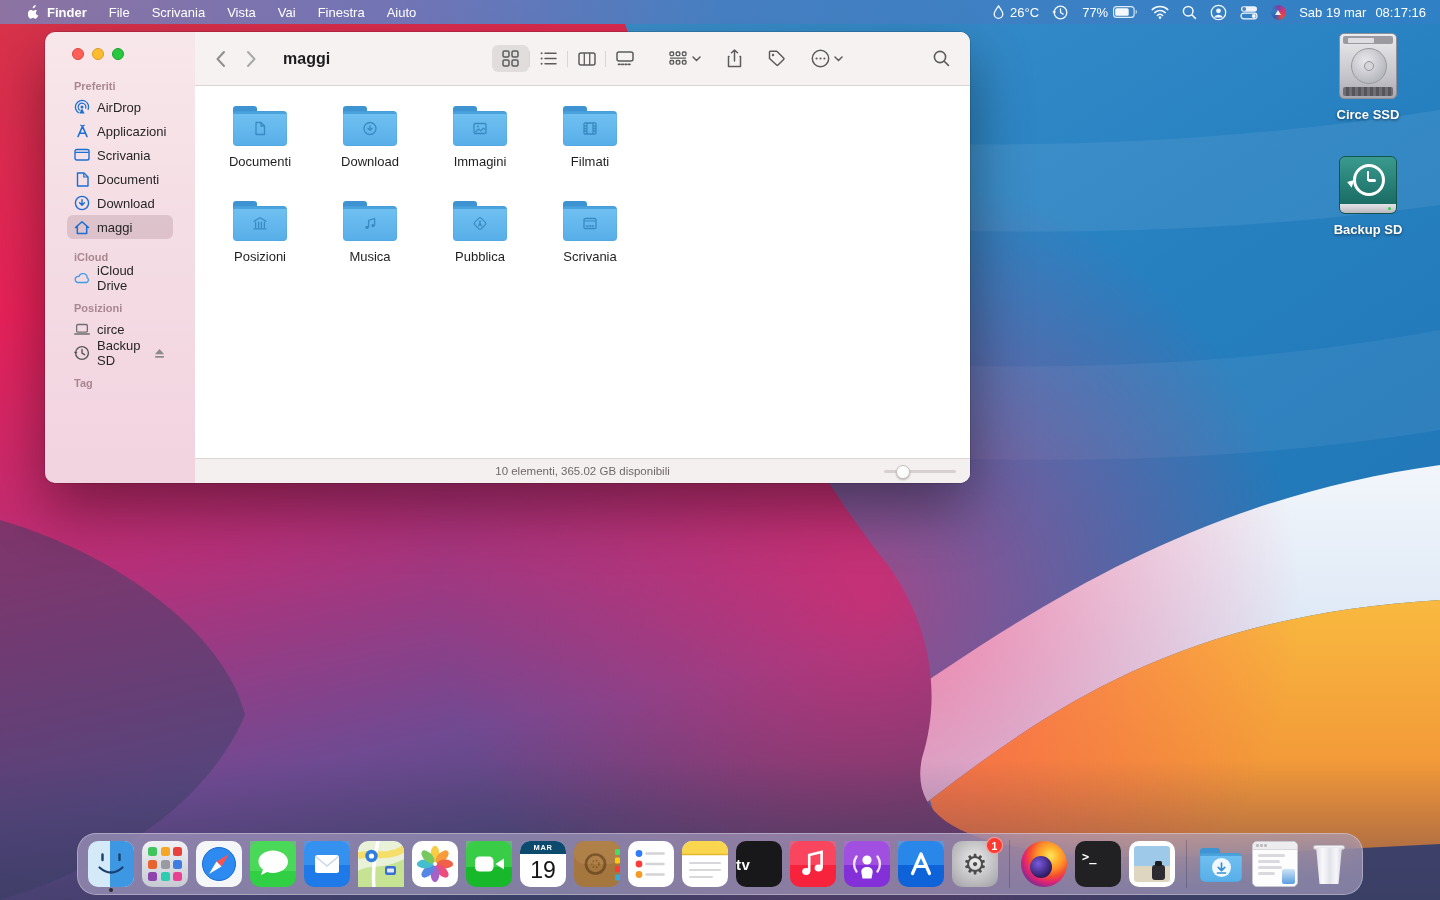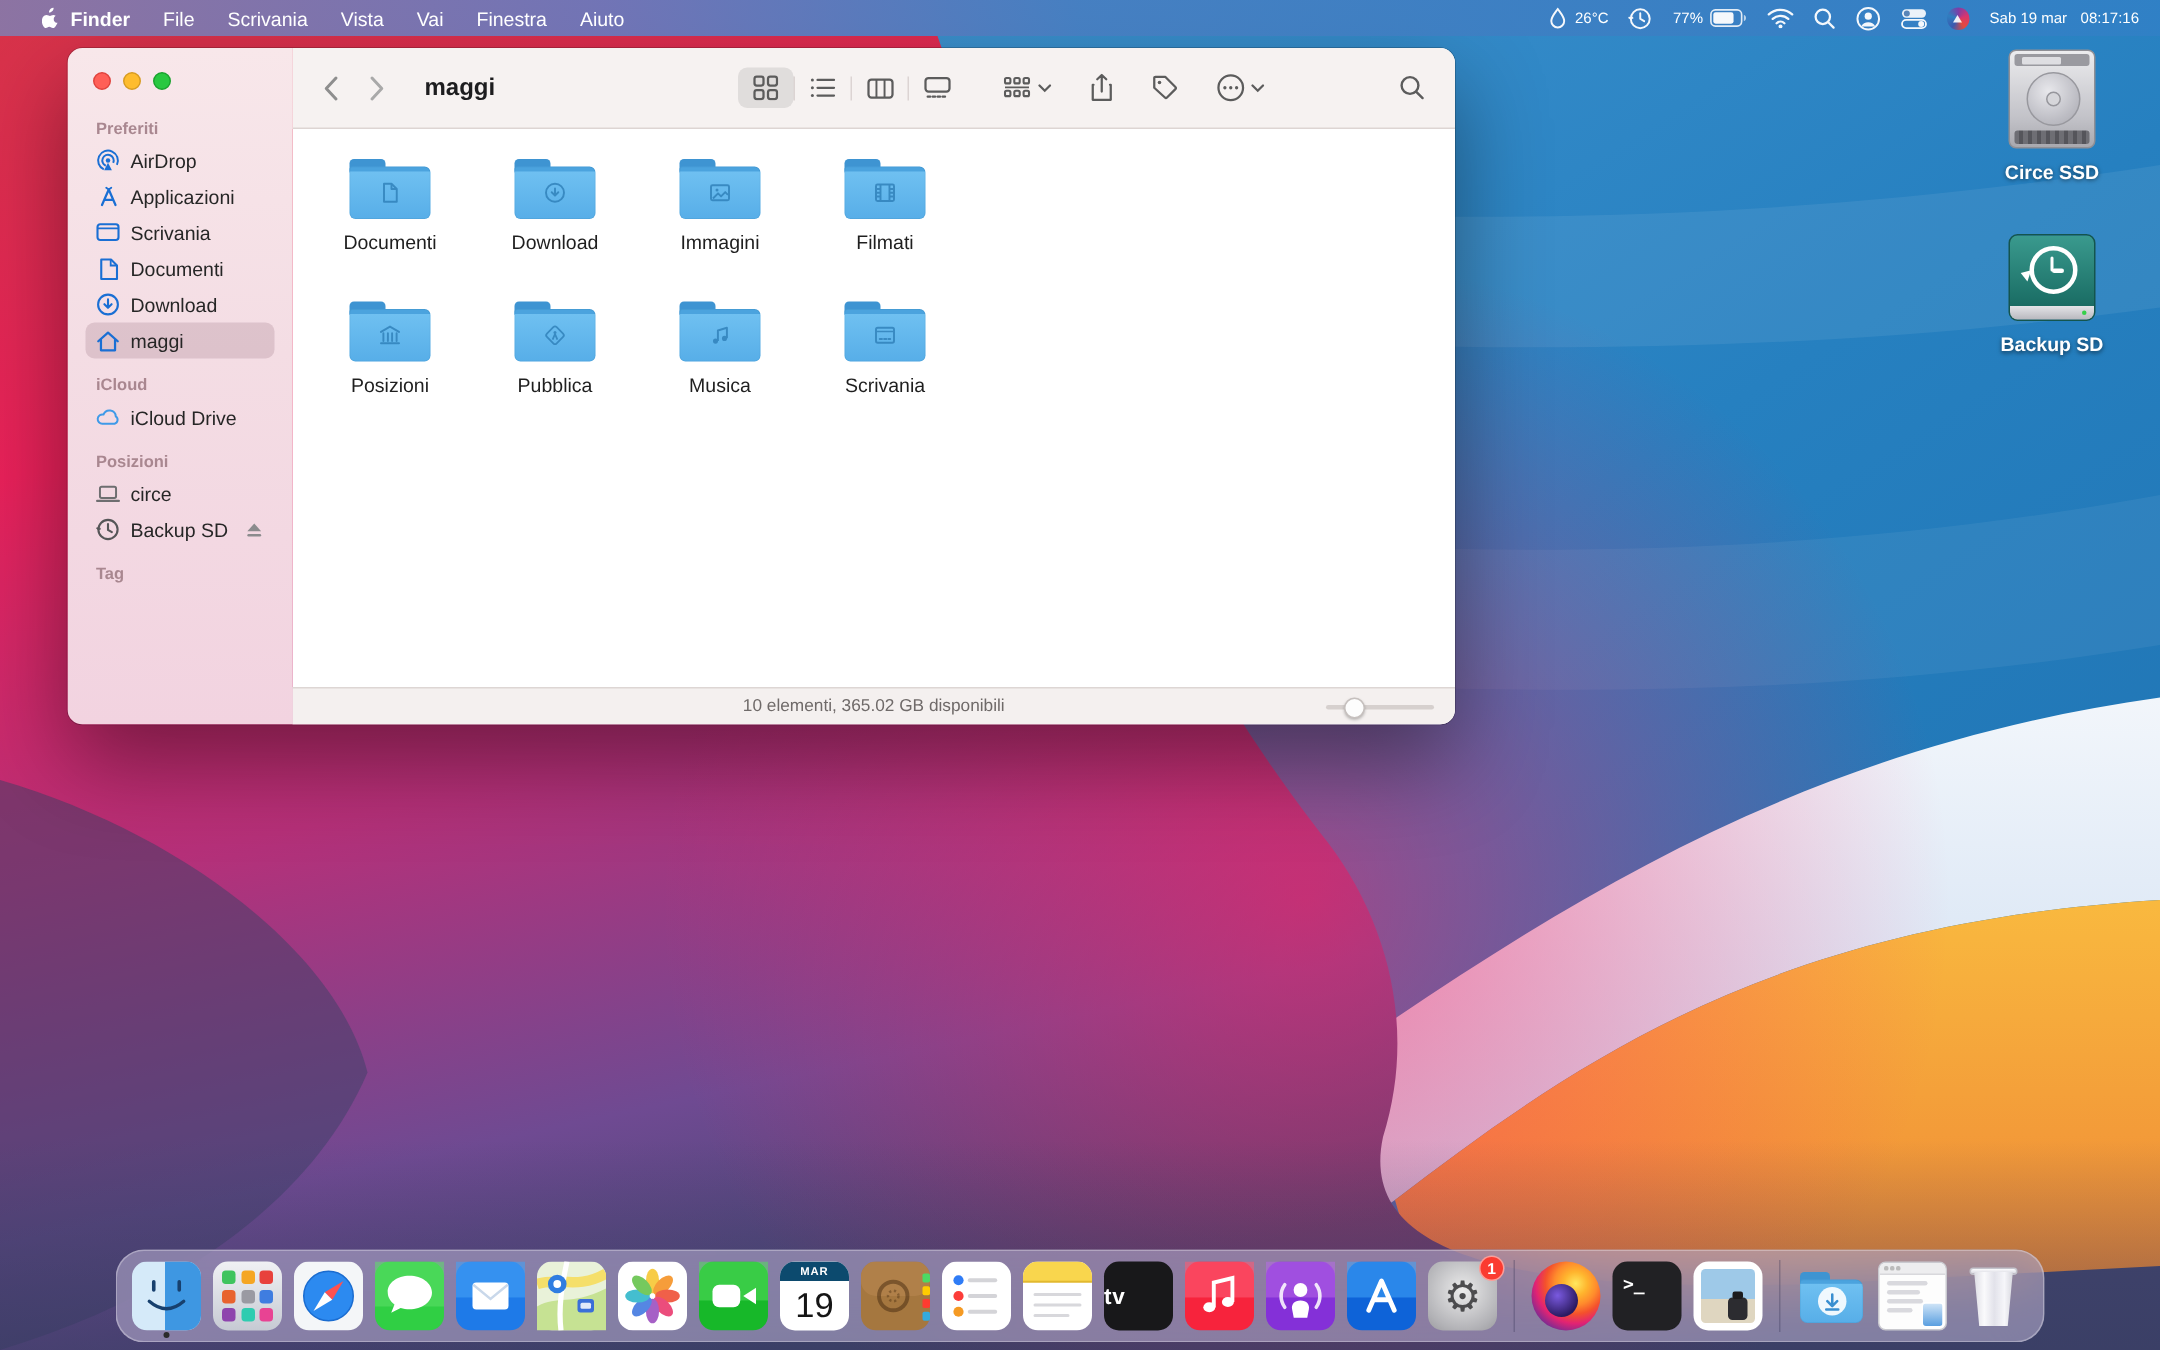--- a/index.html
+++ b/index.html
@@ -6,28 +6,28 @@
 html,body{width:1440px;height:900px;overflow:hidden}
 body{font-family:"Liberation Sans",sans-serif;position:relative;background:#1f78ba}
 svg{display:block}
 .wall{position:absolute;inset:0;z-index:0}
 
 .menubar{position:absolute;top:0;left:0;width:1440px;height:24px;z-index:40;display:flex;align-items:center;justify-content:space-between;padding:0 14px 0 16px;color:#fff;font-size:13px;background:linear-gradient(90deg,rgba(146,112,158,.92) 0%,rgba(120,112,178,.88) 28%,rgba(72,125,192,.86) 50%,rgba(49,128,198,.86) 100%)}
 .mb-left{display:flex;align-items:center;gap:2px}
 .mb-left .mi{padding:0 10px;height:24px;display:flex;align-items:center;cursor:default}
 .mi.app{font-weight:700;padding:0 10px 0 12px}
 .apple{width:13px;height:15px;margin-right:6px}
-.mb-right{display:flex;align-items:center;gap:13px;font-size:10px}
+.mb-right{display:flex;align-items:center;gap:13px;font-size:13px}
 .st{display:flex;align-items:center;gap:5px}
 .mb-right svg{opacity:.95}
 .cc-circle{width:15px;height:15px;border-radius:50%;background:conic-gradient(#7b3fa8,#d8356e,#e44a3c,#3a59b0,#2e7fc0,#7b3fa8);position:relative}
 .cc-circle:after{content:'';position:absolute;left:4px;top:5px;border-left:3.5px solid transparent;border-right:3.5px solid transparent;border-bottom:5px solid #fff;opacity:.9}
 
 .window{position:absolute;left:45px;top:32px;width:925px;height:451px;border-radius:10px;overflow:hidden;display:flex;z-index:10;box-shadow:0 25px 60px rgba(0,0,0,.42),0 0 0 .5px rgba(0,0,0,.25)}
-.sidebar{width:150px;flex:none;background:linear-gradient(180deg,#f8e7ea 0%,#f4dde4 45%,#f2d3e0 100%);padding:14px 12px 10px;font-size:13px;color:#262626;position:relative}
+.sidebar{width:150px;flex:none;background:linear-gradient(180deg,#f8e7ea 0%,#f4dde4 45%,#f2d3e0 100%);padding:14px 22px 10px;font-size:13px;color:#262626;position:relative}
 .traffic{display:flex;gap:8px;margin:2px 0 20px 5px}
 .tl{width:12px;height:12px;border-radius:50%}
 .tl.r{background:#ff5f57;border:.5px solid #e0443e}
 .tl.y{background:#febc2e;border:.5px solid #d89c22}
 .tl.g{background:#28c840;border:.5px solid #1ba32f}
 .sec-title{font-size:11px;font-weight:700;color:#a98790;margin:12px 7px 3px}
 .side-item{display:flex;align-items:center;gap:7px;height:24px;padding:0 7px;border-radius:6px}
 .side-item.sel{background:rgba(104,55,75,.16)}
 .sicon{width:16px;flex:none;display:flex;justify-content:center}
 .eject{margin-left:auto}
@@ -519,44 +519,44 @@
               </svg>
             </div>
           </div>
         <div class="fname">Posizioni</div>
       </div>
       <div class="fitem">
         <div class="folder">
             <div class="ftab"></div>
             <div class="fbody">
               <svg class="glyph" width="20" height="17" viewBox="0 0 20 17">
+                <g fill="none" stroke="#2e7fb8" stroke-width="1.3" stroke-linejoin="round">
+                  <path d="M8.6 12.3V5.3l6-1.8v7"></path>
+                  <circle cx="7" cy="12.4" r="1.7" fill="#2e7fb8" stroke="none"></circle>
+                  <circle cx="13" cy="10.6" r="1.7" fill="#2e7fb8" stroke="none"></circle>
+                </g>
+              </svg>
+            </div>
+          </div>
+        <div class="fname">Musica</div>
+      </div>
+      <div class="fitem">
+        <div class="folder">
+            <div class="ftab"></div>
+            <div class="fbody">
+              <svg class="glyph" width="20" height="17" viewBox="0 0 20 17">
                 <g fill="none" stroke="#2e7fb8" stroke-width="1.2" stroke-linejoin="round">
                   <rect x="5.4" y="3.9" width="9.2" height="9.2" rx="1.6" transform="rotate(45 10 8.5)"></rect>
                   <circle cx="10" cy="6.6" r="1" fill="#2e7fb8" stroke="none"></circle>
                   <path d="M8.4 11.4l1.6-3.6 1.6 3.6"></path>
                 </g>
               </svg>
             </div>
           </div>
         <div class="fname">Pubblica</div>
-      </div>
-      <div class="fitem">
-        <div class="folder">
-            <div class="ftab"></div>
-            <div class="fbody">
-              <svg class="glyph" width="20" height="17" viewBox="0 0 20 17">
-                <g fill="none" stroke="#2e7fb8" stroke-width="1.3" stroke-linejoin="round">
-                  <path d="M8.6 12.3V5.3l6-1.8v7"></path>
-                  <circle cx="7" cy="12.4" r="1.7" fill="#2e7fb8" stroke="none"></circle>
-                  <circle cx="13" cy="10.6" r="1.7" fill="#2e7fb8" stroke="none"></circle>
-                </g>
-              </svg>
-            </div>
-          </div>
-        <div class="fname">Musica</div>
       </div>
       <div class="fitem">
         <div class="folder">
             <div class="ftab"></div>
             <div class="fbody">
               <svg class="glyph" width="20" height="17" viewBox="0 0 20 17">
                 <g fill="none" stroke="#2e7fb8" stroke-width="1.3" stroke-linecap="round">
                   <rect x="4" y="3.5" width="12" height="10" rx="1.2"></rect>
                   <path d="M4.3 6h11.4" stroke-width="1.1"></path>
                   <path d="M6.5 11h7" stroke-dasharray="1.5 1.4"></path>

